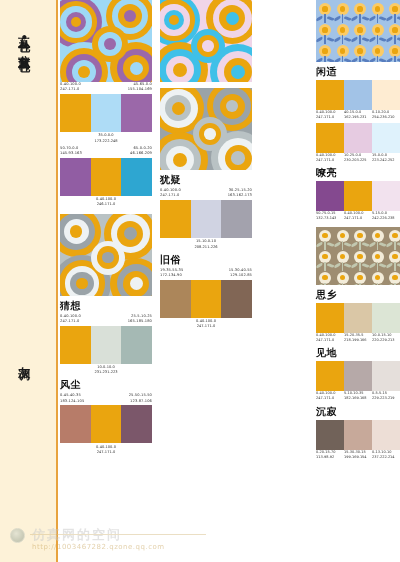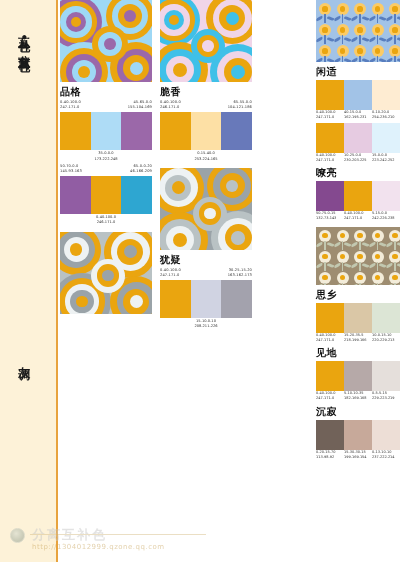--- a/index.html
+++ b/index.html
@@ -141,21 +141,20 @@
           <div class="circ" style="width: 52px; height: 52px; left: 50px; top: 42px; background: rgb(234, 165, 15);"></div>
           <div class="circ" style="width: 39px; height: 39px; left: 56.5px; top: 48.5px; background: rgb(155, 104, 169);"></div>
           <div class="circ" style="width: 26px; height: 26px; left: 63px; top: 55px; background: rgb(234, 165, 15);"></div>
           <div class="circ" style="width: 13px; height: 13px; left: 69.5px; top: 61.5px; background: rgb(158, 216, 245);"></div>
           <div class="circ" style="width: 36px; height: 36px; left: 32px; top: 26px; background: rgb(234, 165, 15);"></div>
           <div class="circ" style="width: 24px; height: 24px; left: 38px; top: 32px; background: rgb(158, 216, 245);"></div>
           <div class="circ" style="width: 12px; height: 12px; left: 44px; top: 38px; background: rgb(155, 104, 169);"></div>
         </div>
 
       <div class="group">
-        <div class="gtitle">品格</div>
         <div class="codes">
           <div class="cell">
             <div>0-40-100-0</div>
             <div>247-171-0</div>
           </div>
           <div class="cell r">
             <div>45-65-0-0</div>
             <div>155-104-169</div>
           </div>
         </div>
@@ -208,21 +207,65 @@
           <div class="circ" style="width: 11.6px; height: 11.6px; left: 16.2px; top: 64.2px; background: rgb(234, 165, 15);"></div>
           <div class="circ" style="width: 52px; height: 52px; left: 50px; top: 44px; background: rgb(234, 165, 15);"></div>
           <div class="circ" style="width: 39px; height: 39px; left: 56.5px; top: 50.5px; background: rgb(154, 163, 168);"></div>
           <div class="circ" style="width: 26px; height: 26px; left: 63px; top: 57px; background: rgb(234, 165, 15);"></div>
           <div class="circ" style="width: 13px; height: 13px; left: 69.5px; top: 63.5px; background: rgb(238, 242, 243);"></div>
           <div class="circ" style="width: 34px; height: 34px; left: 31px; top: 27px; background: rgb(238, 242, 243);"></div>
           <div class="circ" style="width: 22.6667px; height: 22.6667px; left: 36.6667px; top: 32.6667px; background: rgb(234, 165, 15);"></div>
           <div class="circ" style="width: 11.3333px; height: 11.3333px; left: 42.3333px; top: 38.3333px; background: rgb(154, 163, 168);"></div>
         </div>
 
-
+      <div class="group">
+        <div class="gtitle">猜想</div>
+        <div class="codes">
+          <div class="cell">
+            <div>0-40-100-0</div>
+            <div>247-171-0</div>
+          </div>
+          <div class="cell r">
+            <div>25-5-10-25</div>
+            <div>165-185-180</div>
+          </div>
+        </div>
+        <div class="bar">
+            <div class="sw" style="background: rgb(234, 165, 15);"></div>
+            <div class="sw" style="background: rgb(217, 224, 216);"></div>
+            <div class="sw" style="background: rgb(165, 185, 180);"></div>
+          </div>
+        <div class="undercodes center">
+          <div>10-0-10-0</div>
+          <div>231-231-223</div>
+        </div>
+      </div>
+
+      <div class="group">
+        <div class="gtitle">风尘</div>
+        <div class="codes">
+          <div class="cell">
+            <div>0-45-40-35</div>
+            <div>183-124-105</div>
+          </div>
+          <div class="cell r">
+            <div>25-50-15-50</div>
+            <div>123-87-106</div>
+          </div>
+        </div>
+        <div class="bar">
+            <div class="sw" style="background: rgb(183, 124, 105);"></div>
+            <div class="sw" style="background: rgb(234, 165, 15);"></div>
+            <div class="sw" style="background: rgb(123, 87, 106);"></div>
+          </div>
+        <div class="undercodes center">
+          <div>0-40-100-0</div>
+          <div>247-171-0</div>
+        </div>
+      </div>
     </div>
 
     <div class="col c2">
 
       <div class="tile sq" id="sw2" style="background: rgb(240, 213, 232);">
           <div class="circ" style="width: 52px; height: 52px; left: -12px; top: -6px; background: rgb(63, 192, 232);"></div>
           <div class="circ" style="width: 41.6px; height: 41.6px; left: -6.8px; top: -0.8px; background: rgb(234, 165, 15);"></div>
           <div class="circ" style="width: 31.2px; height: 31.2px; left: -1.6px; top: 4.4px; background: rgb(240, 213, 232);"></div>
           <div class="circ" style="width: 20.8px; height: 20.8px; left: 3.6px; top: 9.6px; background: rgb(63, 192, 232);"></div>
           <div class="circ" style="width: 10.4px; height: 10.4px; left: 8.8px; top: 14.8px; background: rgb(234, 165, 15);"></div>
@@ -237,42 +280,20 @@
           <div class="circ" style="width: 56px; height: 56px; left: 50px; top: 44px; background: rgb(63, 192, 232);"></div>
           <div class="circ" style="width: 42px; height: 42px; left: 57px; top: 51px; background: rgb(240, 213, 232);"></div>
           <div class="circ" style="width: 28px; height: 28px; left: 64px; top: 58px; background: rgb(234, 165, 15);"></div>
           <div class="circ" style="width: 14px; height: 14px; left: 71px; top: 65px; background: rgb(63, 192, 232);"></div>
           <div class="circ" style="width: 34px; height: 34px; left: 31px; top: 29px; background: rgb(63, 192, 232);"></div>
           <div class="circ" style="width: 22.6667px; height: 22.6667px; left: 36.6667px; top: 34.6667px; background: rgb(234, 165, 15);"></div>
           <div class="circ" style="width: 11.3333px; height: 11.3333px; left: 42.3333px; top: 40.3333px; background: rgb(240, 213, 232);"></div>
         </div>
 
 
-      <div class="group">
-        <div class="gtitle">脆香</div>
-        <div class="codes">
-          <div class="cell">
-            <div>0-40-100-0</div>
-            <div>246-171-0</div>
-          </div>
-          <div class="cell r">
-            <div>65-55-0-0</div>
-            <div>104-121-186</div>
-          </div>
-        </div>
-        <div class="bar">
-            <div class="sw" style="background: rgb(234, 165, 15);"></div>
-            <div class="sw" style="background: rgb(253, 224, 165);"></div>
-            <div class="sw" style="background: rgb(104, 121, 186);"></div>
-          </div>
-        <div class="undercodes center">
-          <div>0-15-40-0</div>
-          <div>253-224-165</div>
-        </div>
-      </div>
 
       <div class="tile sq" id="sw4" style="margin-top: 6px; background: rgb(154, 163, 168);">
           <div class="circ" style="width: 52px; height: 52px; left: -8px; top: -6px; background: rgb(234, 165, 15);"></div>
           <div class="circ" style="width: 39px; height: 39px; left: -1.5px; top: 0.5px; background: rgb(238, 242, 243);"></div>
           <div class="circ" style="width: 26px; height: 26px; left: 5px; top: 7px; background: rgb(185, 194, 196);"></div>
           <div class="circ" style="width: 13px; height: 13px; left: 11.5px; top: 13.5px; background: rgb(234, 165, 15);"></div>
           <div class="circ" style="width: 50px; height: 50px; left: 47px; top: -7px; background: rgb(234, 165, 15);"></div>
           <div class="circ" style="width: 37.5px; height: 37.5px; left: 53.25px; top: -0.75px; background: rgb(154, 163, 168);"></div>
           <div class="circ" style="width: 25px; height: 25px; left: 59.5px; top: 5.5px; background: rgb(234, 165, 15);"></div>
           <div class="circ" style="width: 12.5px; height: 12.5px; left: 65.75px; top: 11.75px; background: rgb(185, 194, 196);"></div>
@@ -305,20 +326,42 @@
             <div class="sw" style="background: rgb(234, 165, 15);"></div>
             <div class="sw" style="background: rgb(208, 211, 226);"></div>
             <div class="sw" style="background: rgb(163, 162, 173);"></div>
           </div>
         <div class="undercodes center">
           <div>15-10-0-10</div>
           <div>208-211-226</div>
         </div>
       </div>
 
+      <div class="group">
+        <div class="gtitle">旧俗</div>
+        <div class="codes">
+          <div class="cell">
+            <div>19-35-55-35</div>
+            <div>172-134-90</div>
+          </div>
+          <div class="cell r">
+            <div>15-30-40-55</div>
+            <div>129-102-85</div>
+          </div>
+        </div>
+        <div class="bar">
+            <div class="sw" style="background: rgb(172, 134, 90);"></div>
+            <div class="sw" style="background: rgb(234, 165, 15);"></div>
+            <div class="sw" style="background: rgb(129, 102, 85);"></div>
+          </div>
+        <div class="undercodes center">
+          <div>0-40-100-0</div>
+          <div>247-171-0</div>
+        </div>
+      </div>
     </div>
 
     <div class="col c3">
 
       <div class="tile wide" id="flo1" style="background: rgb(162, 195, 231);">
           <div class="flower" style="width: 12px; height: 12px; left: 3px; top: 3px; background: rgb(251, 203, 102);"></div>
           <div class="flower" style="width: 5.2px; height: 5.2px; left: 6.4px; top: 6.4px; background: rgb(234, 165, 15);"></div>
           <div class="leaf" style="left: 0.0999999px; top: 16.5px; background: rgb(88, 126, 191); transform: rotate(-25deg);"></div>
           <div class="leaf" style="left: 10.9px; top: 16.5px; background: rgb(88, 126, 191); transform: rotate(25deg);"></div>
           <div style="position: absolute; width: 1.2px; height: 9px; left: 8.4px; top: 14px; background: rgb(88, 126, 191);"></div>
@@ -762,18 +805,18 @@
               <div>0-15-10-55</div>
               <div>146-133-128</div>
             </div>
           </div>
       </div>
     </div>
   </div>
 
   <div class="wm">
     <div class="wm-badge"></div>
-    <div class="wm-t1">分离互补色</div>
+    <div class="wm-t1">仿真网的空间</div>
     <div class="wm-strike"></div>
-    <div class="wm-t2">http://1304012999.qzone.qq.com</div>
+    <div class="wm-t2">http://1003467282.qzone.qq.com</div>
   </div>
 
 </div>
 
 </body></html>

